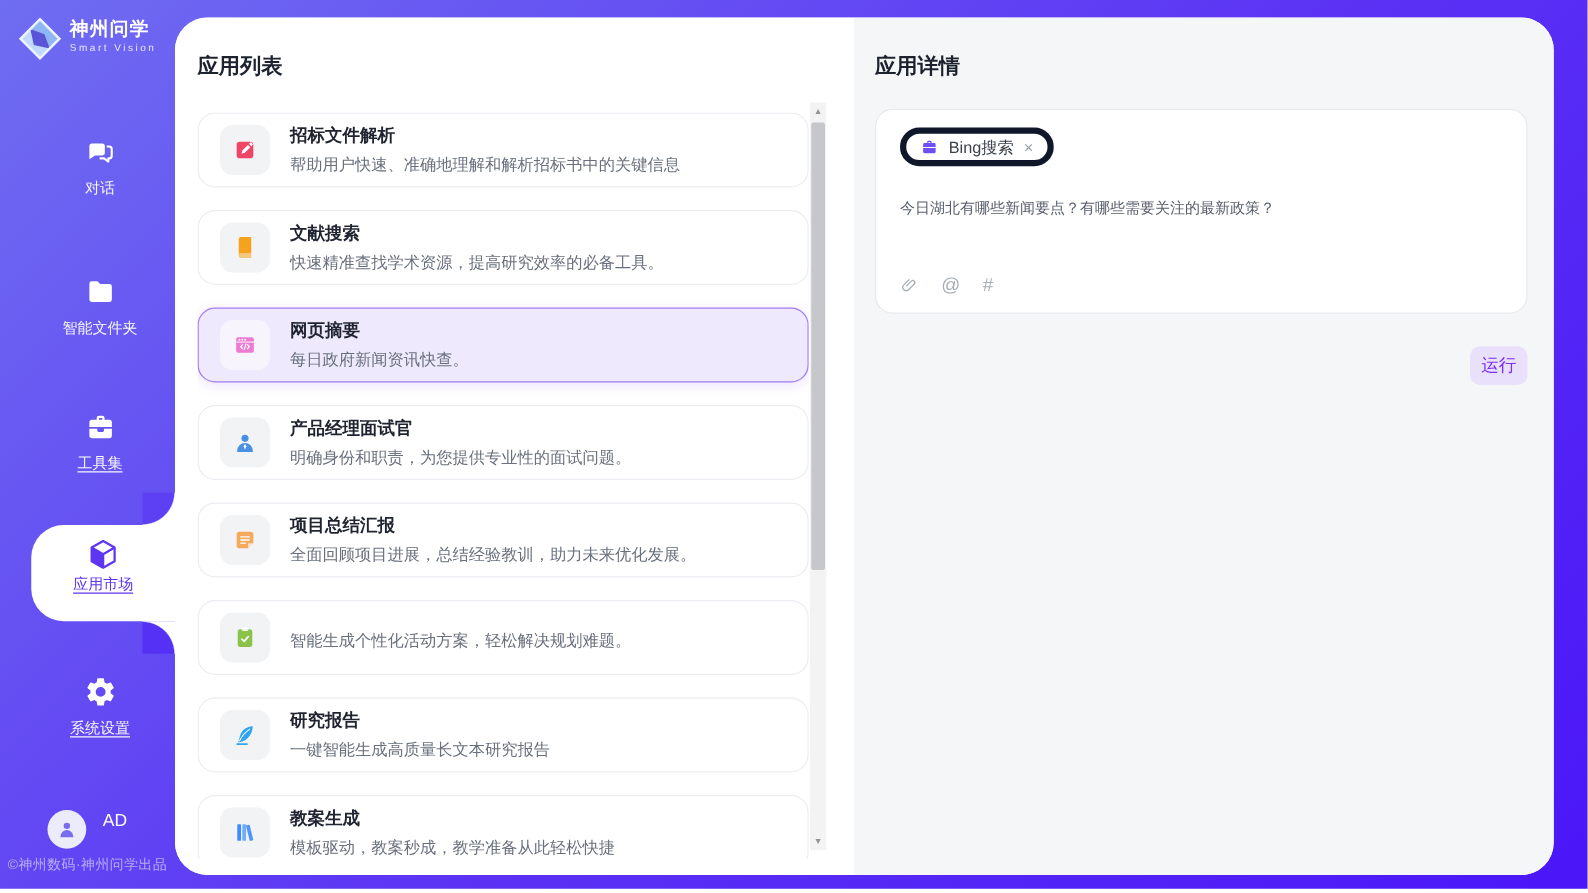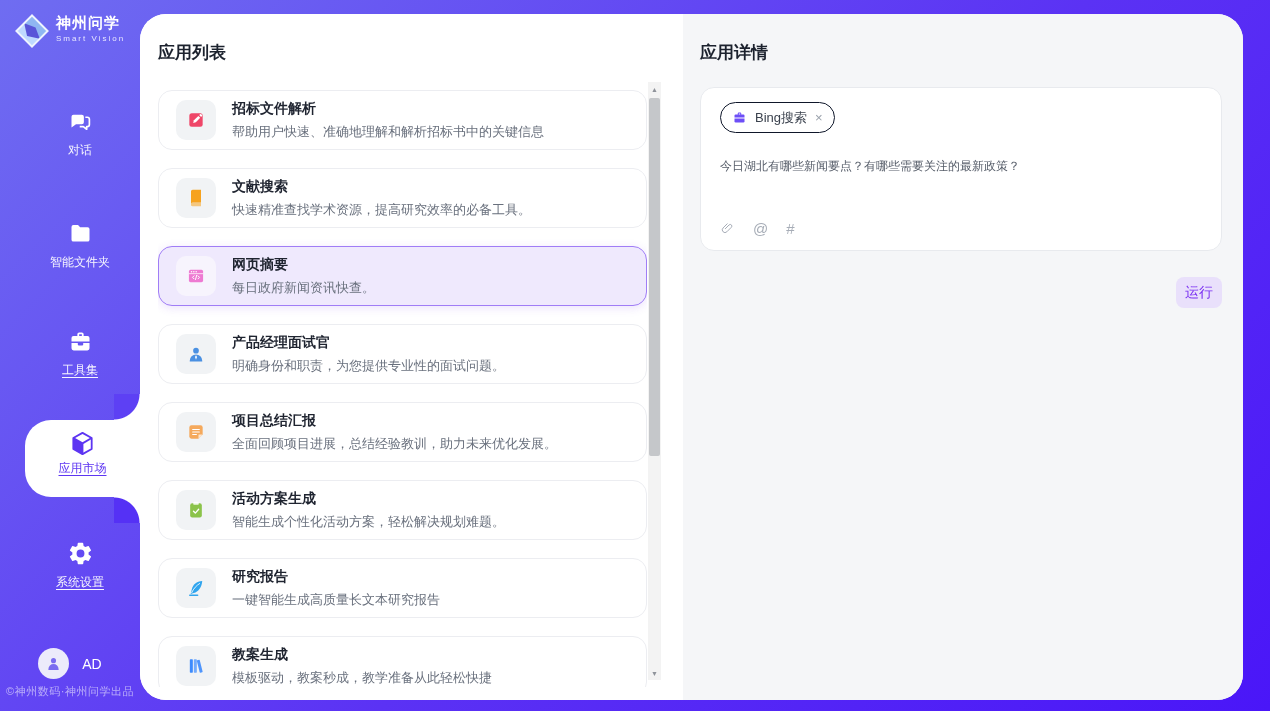--- a/index.html
+++ b/index.html
@@ -20,21 +20,21 @@
   .nav-item .nlabel { display:inline-block; margin-top:7px; font-size:12px; color:rgba(255,255,255,.95); }
   .u .nlabel { text-decoration:underline; text-underline-offset:3px; }
   .nav-chat { top:108px; } .nav-folder { top:220px; } .nav-tools { top:328px; } .nav-settings { top:540px; }
   .nav-active { position:absolute; left:25px; top:420px; width:115px; height:77px; background:#fff;
     border-radius:26px 0 0 26px; text-align:center; padding-top:9px; cursor:pointer; }
   .nav-active::before { content:""; position:absolute; right:0; top:-26px; width:26px; height:26px;
     background:radial-gradient(circle 26px at 0 0, #5d40f4 25px, #ffffff 26px); }
   .nav-active::after { content:""; position:absolute; right:0; bottom:-26px; width:26px; height:26px;
     background:radial-gradient(circle 26px at 0 100%, #5531f5 25px, #ffffff 26px); }
   .nav-active .nlabel { color:#5d35f2; margin-top:0; text-decoration:underline; text-underline-offset:3px; font-size:12px; display:inline-block;}
-  .user-row { position:absolute; top:648px; left:0; width:140px; display:flex; align-items:center; justify-content:center; gap:13px; }
+  .user-row { position:absolute; top:648px; left:0; width:140px; display:flex; align-items:flex-start; justify-content:center; gap:13px; }
   .avatar { width:31px; height:31px; border-radius:50%; background:#ecebfb; display:flex; align-items:center; justify-content:center; }
   .user-initials { color:#fff; font-size:14px; }
   .side-footer { position:absolute; top:684px; left:0; width:140px; text-align:center;
     color:rgba(255,255,255,.55); font-size:11px; letter-spacing:.5px; }
 
   
   .main { position:absolute; left:140px; top:14px; width:1103px; height:686px; background:#fff;
     border-radius:26px; z-index:2; display:flex; overflow:hidden; }
 
   
@@ -54,21 +54,21 @@
   
   .scrollbar { position:absolute; right:22px; top:68px; width:13px; height:598px; background:#f3f3f3; }
   .scroll-arrow { position:absolute; left:0; width:13px; height:14px; color:#8f939a; font-size:7px;
     display:flex; align-items:center; justify-content:center; cursor:pointer; }
   .arrow-up { top:0; } .arrow-down { bottom:0; }
   .scroll-thumb { position:absolute; left:1px; top:16px; width:11px; height:358px; background:#c5c7ca; border-radius:2px; cursor:pointer; }
 
   
   .detail-col { flex:1; background:#f5f6f8; padding:27px 21px 0 17px; position:relative; }
   .input-card { margin-top:23px; background:#fff; border:1px solid #e8eaee; border-radius:14px; height:164px; position:relative; padding:14px 19px; }
-  .chip { display:inline-flex; align-items:center; gap:8px; height:31px; padding:0 11px; border:1px solid #0f172a;
+  .chip { display:inline-flex; align-items:center; gap:8px; height:31px; padding:0 11px; border:5px solid #0f172a;
     border-radius:16px; background:#fff; cursor:pointer; }
   .chip-label { font-size:13px; color:#3a414d; }
   .chip-close { font-size:13px; color:#9aa1ab; cursor:pointer; }
   .query-text { margin-top:25px; font-size:12px; color:#565d69; }
   .attach-row { position:absolute; left:19px; bottom:13px; display:flex; align-items:center; gap:18px; color:#a7adb7; }
   .attach-glyph { font-size:15px; cursor:pointer; }
   .run-row { margin-top:26px; display:flex; justify-content:flex-end; }
   .run-btn { width:46px; height:31px; border:none; border-radius:8px; background:#e9e0fb; color:#7a2ff2;
     font-size:14px; cursor:pointer; font-family:inherit; }
 </style>
@@ -229,21 +229,20 @@
 
       <div class="app-card">
         <span class="tile c-green">
           <svg width="20" height="20" viewBox="0 0 24 24">
               <rect x="5" y="4" width="14" height="17" rx="2.5" fill="currentColor"></rect>
               <rect x="8.7" y="2.2" width="6.6" height="3.6" rx="1.4" fill="#fff" opacity=".85"></rect>
               <path d="M9 13.5l2.2 2.2 4-4.6" stroke="#fff" stroke-width="1.6" fill="none" stroke-linecap="round" stroke-linejoin="round"></path>
             </svg>
         </span>
         <div>
-          <div class="app-name">活动方案生成</div>
           <div class="app-desc">智能生成个性化活动方案，轻松解决规划难题。</div>
         </div>
       </div>
 
       <div class="app-card">
         <span class="tile c-sky">
           <svg width="20" height="20" viewBox="0 0 24 24">
               <path fill="currentColor" d="M19.5 3.5c-7 .5-11 4-12.5 10l-1.4 5.6 1.8-.4C13 17.6 17.5 13.5 19 6.9l.5-3.4z"></path>
               <path d="M6.8 17.6C9.2 12.4 12.6 9 16.4 6.6" stroke="#fff" stroke-width="1" fill="none" stroke-linecap="round"></path>
               <path d="M4.5 20.7h9.5" stroke="currentColor" stroke-width="1.7" stroke-linecap="round"></path>

